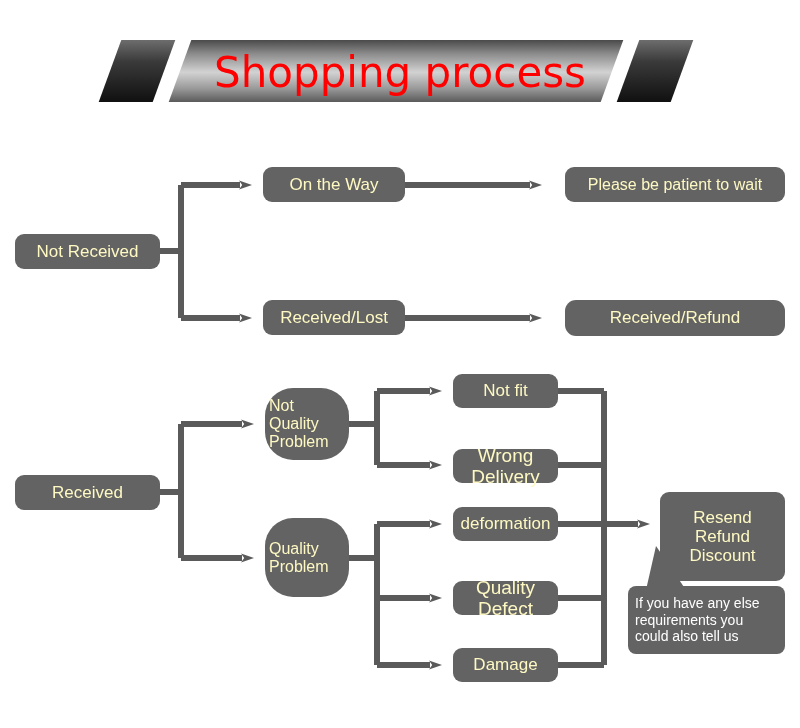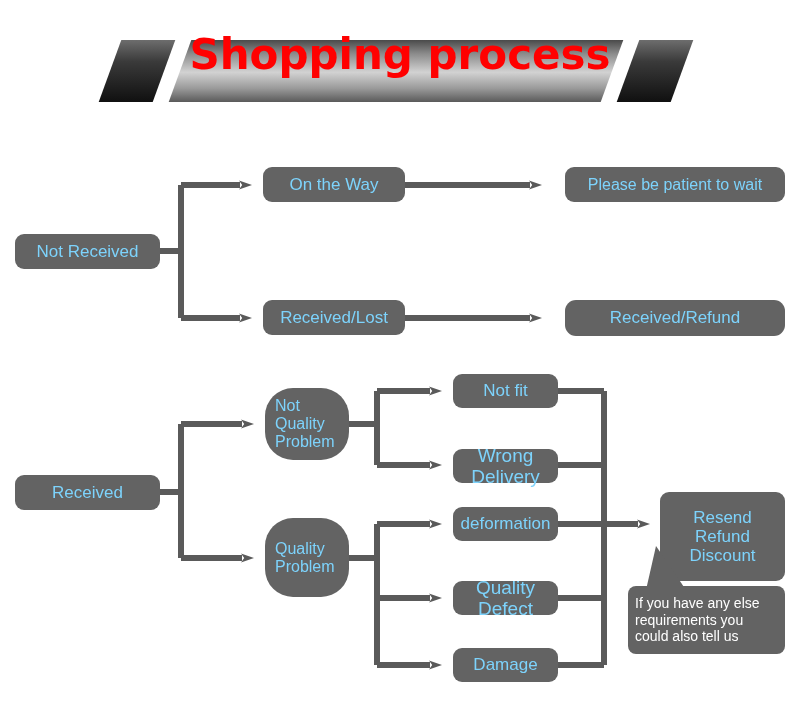--- a/index.html
+++ b/index.html
@@ -40,64 +40,64 @@
     background: linear-gradient(to bottom,
         #4a4a4a 0%, #8b8b8b 22%, #d2d2d2 52%, #9a9a9a 78%, #5a5a5a 100%);
   }
   .slash-right {
     left: 628px;
     width: 54px;
     background: linear-gradient(to bottom, #6d6d6d 0%, #3a3a3a 35%, #101010 100%);
   }
   #banner-title {
     position: absolute;
-    left: 0; top: 24px;
+    left: 0; top: 42px;
     width: 800px;
     height: 62px;
     line-height: 62px;
     text-align: center;
     color: #ff0000;
     font-family: "DejaVu Sans", sans-serif;
     font-size: 42px;
-    font-weight: 700;
+    font-weight: 400;
     letter-spacing: 0px;
     white-space: nowrap;
     border-radius: 28px;
   }
 
   
   #chart {
     position: absolute;
     left: 0; top: 0;
     width: 800px;
     height: 728px;
   }
   #chart svg { display: block; }
 
   
   .node {
     position: absolute;
     background: #636363;
-    color: #7dd3fc;
+    color: #fef9c3;
     border-radius: 9px;
     box-sizing: border-box;
     display: flex;
     align-items: center;
     justify-content: center;
     text-align: center;
     font-family: "Liberation Sans", sans-serif;
     font-weight: 400;
     line-height: 1.12;
     padding: 0 6px;
     white-space: pre-line;
   }
   .node.sz-lg { font-size: 17px; }
   .node.sz-md { font-size: 16px; }
   .node.sz-sm { font-size: 19px; }
-  .node.left-align { justify-content: flex-start; text-align: left; padding-left: 10px; border-radius: 28px; }
+  .node.left-align { justify-content: flex-start; text-align: left; padding-left: 4px; border-radius: 28px; }
 
   
   #callout {
     position: absolute;
     left: 628px;
     top: 586px;
     width: 157px;
     height: 68px;
   }
   #callout .bubble-body {

